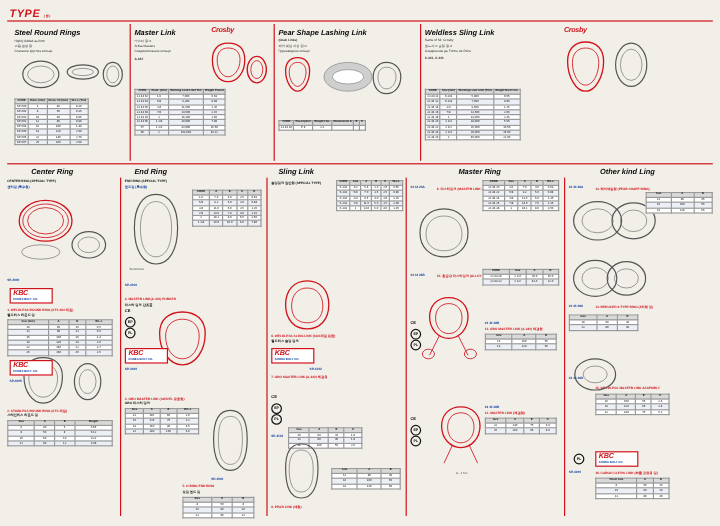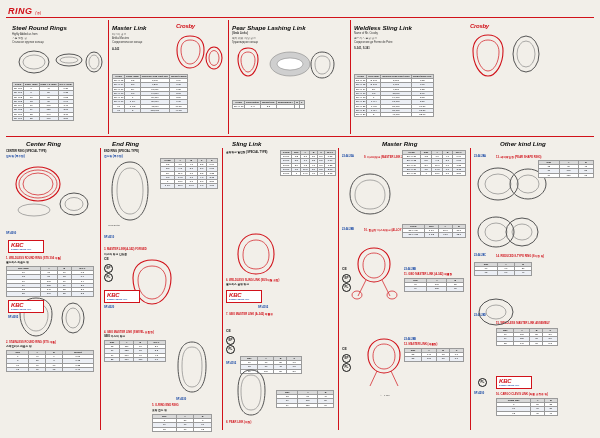--- a/index.html
+++ b/index.html
@@ -47,21 +47,21 @@
   .st-gry-thin{fill:none;stroke:#777;stroke-width:.6;}
   .fl-gry{fill:#cfcfcf;stroke:#777;stroke-width:.5;}
   .fl-wht{fill:#fff;stroke:#777;stroke-width:.5;}
 </style>
 </head>
 <body>
 
 <div class="page">
 
   <div class="titlebar">
-    <span>RING</span> <span class="kr">(링)</span>
+    <span>TYPE</span> <span class="kr">(링)</span>
   </div>
   <div class="hr-top"></div>
   <div class="hr-mid"></div>
 
   <div class="vline" style="left:108px;top:20px;height:114px;"></div>
   <div class="vline" style="left:228px;top:20px;height:114px;"></div>
   <div class="vline" style="left:350px;top:20px;height:114px;"></div>
 
   <div class="sec-title" style="left:12px;top:24px;">Steel Round Rings</div>
   <div class="sub" style="left:12px;top:33px;">Highly Added as from</div>

